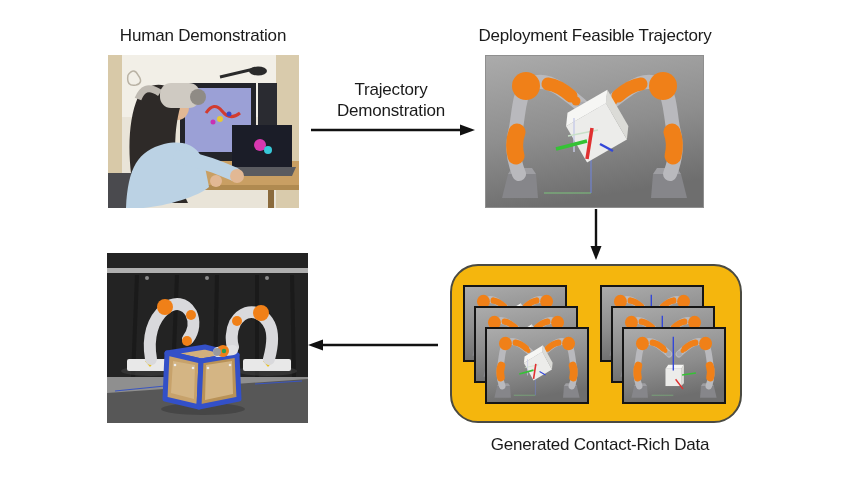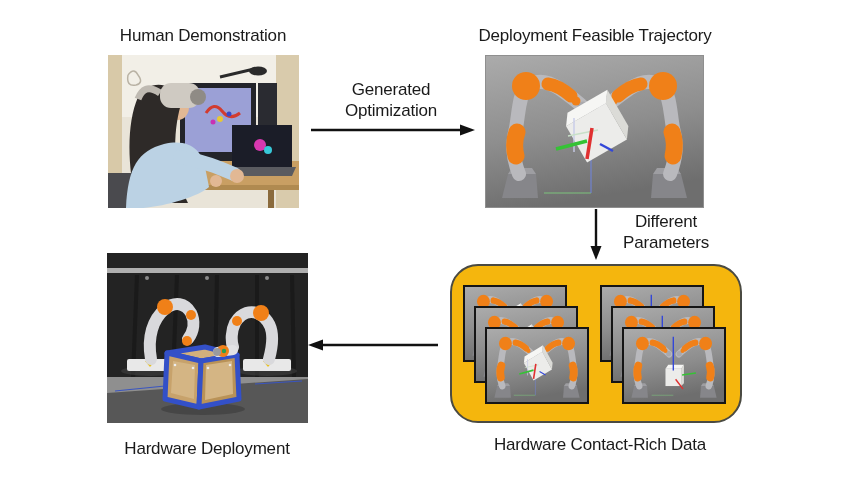--- a/index.html
+++ b/index.html
@@ -90,28 +90,26 @@
     </g>
   </defs>
 </svg>
 
 <div id="figure">
 
   <div class="lbl" style="left:103px;top:25px;width:200px;">Human Demonstration</div>
 
   <div class="lbl" style="left:440px;top:25px;width:310px;">Deployment Feasible Trajectory</div>
 
-  <div class="lbl" style="left:325px;top:79px;width:132px;">Generated Optimization</div>
-
-  <div class="lbl" style="left:612px;top:211px;width:108px;">Different Parameters</div>
-
-
-  <div class="lbl" style="left:445px;top:434px;width:310px;">Hardware Contact-Rich Data</div>
-
-  <div class="lbl" style="left:101px;top:438px;width:212px;">Hardware Deployment</div>
+  <div class="lbl" style="left:325px;top:79px;width:132px;">Trajectory Demonstration</div>
+
+
+
+  <div class="lbl" style="left:445px;top:434px;width:310px;">Generated Contact-Rich Data</div>
+
 
   <svg class="arrow" style="left:310px;top:122px;" width="166" height="16">
     <line x1="1" y1="8" x2="151" y2="8"></line>
     <polygon points="150,2.5 165,8 150,13.5"></polygon>
   </svg>
 
   <svg class="arrow" style="left:588px;top:208px;" width="16" height="53">
     <line x1="8" y1="1" x2="8" y2="39"></line>
     <polygon points="2.5,38 13.5,38 8,52"></polygon>
   </svg>

